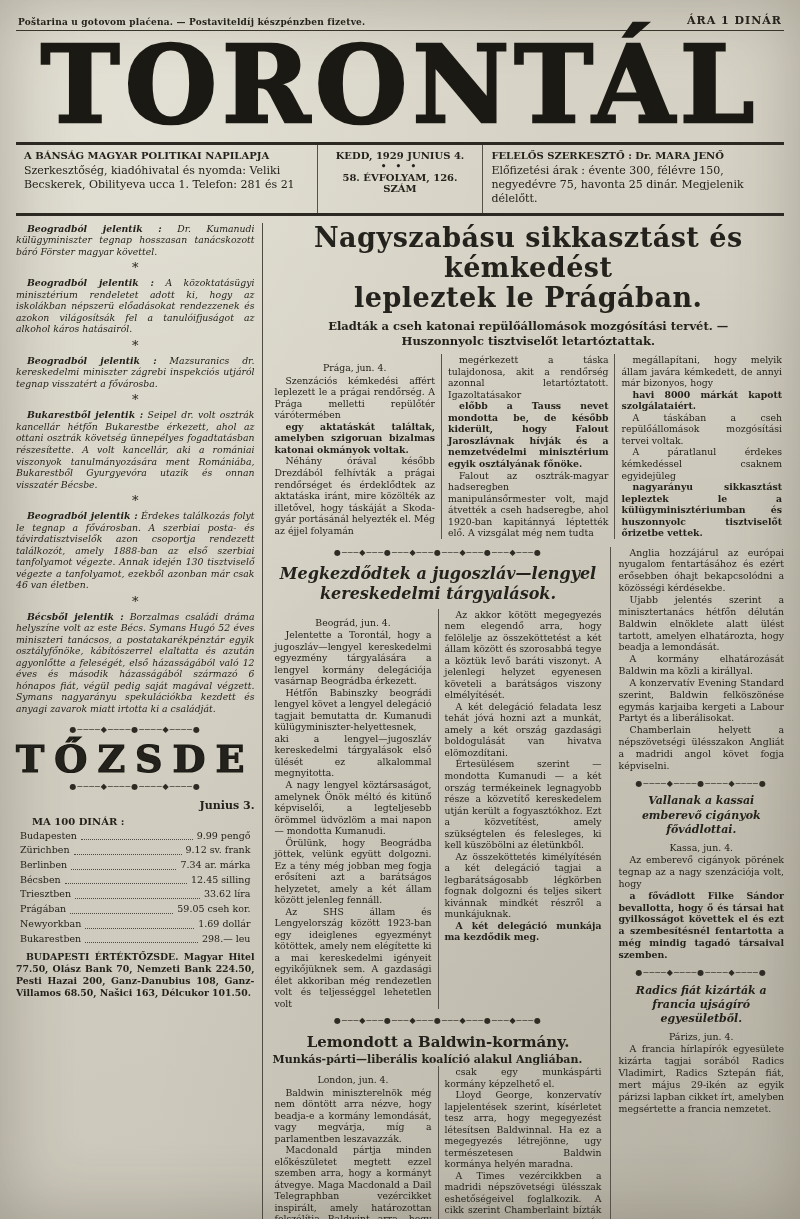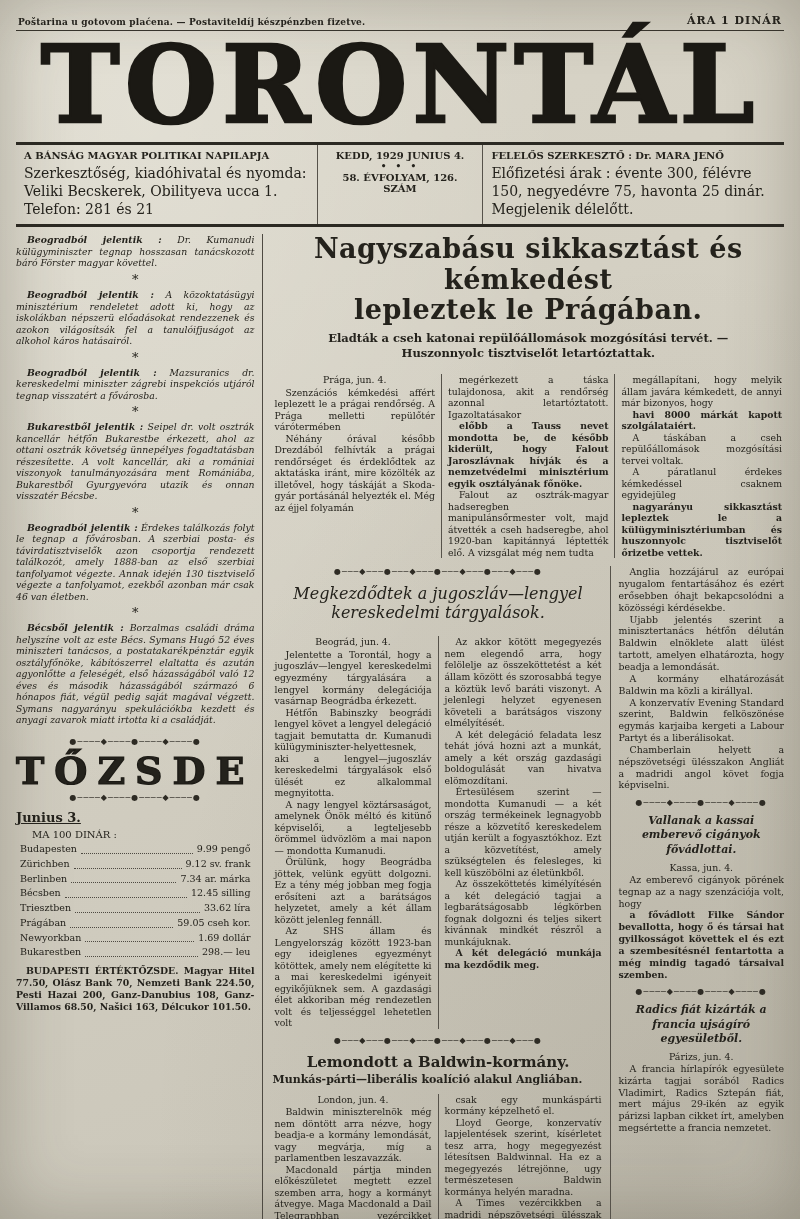--- a/index.html
+++ b/index.html
@@ -29,63 +29,63 @@
     letter-spacing:5px; color:#1b1914; -webkit-text-stroke:2.5px #1b1914;
     padding-top:2px;
   }
   
   .header-row{ display:flex; border-top:3px solid #2b2922; border-bottom:3px solid #2b2922; margin-top:5px; }
   .h-col{ padding:5px 8px 6px; }
   .h-left{ flex:2.2; }
   .h-center{ flex:1.15; text-align:center; border-left:1px solid #56524a; border-right:1px solid #56524a; }
   .h-right{ flex:2.2; }
   .h-strong{ font-weight:bold; font-size:10px; }
-  .h-small{ font-size:14px; line-height:1.3; margin-top:3px; }
+  .h-small{ font-size:11px; line-height:1.3; margin-top:3px; }
   .h-dots{ font-size:9px; letter-spacing:3px; line-height:1.2; font-weight:bold; }
   
   .content{ display:flex; margin-top:7px; }
   .left-col{ flex:0 0 196px; border-right:1px solid #4e4a42; padding-right:8px; }
   .right-region{ flex:1; padding-left:9px; }
   
   .brief{ font-size:9.3px; line-height:1.24; text-align:justify; text-indent:11px;font-style:italic; }
   .brief .lead{ font-weight:bold; }
   .star{ text-align:center; font-size:13px; line-height:1; margin:4px 0 3px; }
   .star::before{ content:"*"; }
   
   .orn{ text-align:center; white-space:nowrap; overflow:hidden;
     font-family:"DejaVu Sans","Liberation Sans",sans-serif;
     font-size:8px; letter-spacing:1px; color:#2e2b24; line-height:1.6; }
   .orn::before{ content:"●────◆────●────◆────●"; }
   .orn.wide::before{ content:"●───◆───●───◆───●───◆───●───◆───●"; }
   
   .tozsde{ margin-top:10px; }
   .tozsde-title{ text-align:center; font-weight:bold; font-size:38px; letter-spacing:10px;
     line-height:1.15; -webkit-text-stroke:1.2px #1b1914; }
-  .tozsde-date{ text-align:left; font-weight:bold; font-size:13px; margin-top:5px;text-decoration:underline; }
-  .tozsde-heading{ font-weight:normal; font-size:10px; margin:4px 0 2px; padding-left:16px; }
+  .tozsde-date{ text-align:right; font-weight:bold; font-size:11px; margin-top:5px; }
+  .tozsde-heading{ font-weight:bold; font-size:10px; margin:4px 0 2px; padding-left:16px; }
   .rate{ display:flex; font-size:9.5px; line-height:1.55; padding:0 4px; }
   .rate-place{ white-space:nowrap; }
   .rate-dots{ flex:1; border-bottom:1px dotted #4e4a42; margin:0 4px 3px; }
   .rate-value{ white-space:nowrap; }
   .stocks{ font-size:9.3px; font-weight:bold; text-align:justify; line-height:1.28; margin-top:5px; text-indent:10px; }
   
   .headline{ text-align:center; font-weight:bold; font-size:27px; line-height:1.12; letter-spacing:.5px; }
   .subhead{ text-align:center; font-weight:bold; font-size:11.5px; line-height:1.3; margin:6px auto 5px; max-width:470px; }
   .cols{ display:flex; }
   .col{ flex:1; padding:0 6px; font-size:9.3px; line-height:1.24; text-align:justify; }
   .col:first-child{ padding-left:2px;margin-top:8px; }
   .col:last-child{ padding-right:2px; }
-  .col + .col{ border-left:1px solid #56524a;margin-top:8px; }
+  .col + .col{ border-left:1px solid #56524a; }
   .col p{ text-indent:11px; margin:0; }
   .col p.dateline{ text-align:center; text-indent:0; margin-bottom:1px; }
   .col p.b{ font-weight:bold; }
   .lower{ display:flex; margin-top:8px; }
   .lower-left{ flex:2; border-right:1px solid #56524a; padding-right:6px; min-width:0; }
   .lower-right{ flex:1; padding-left:8px; min-width:0; }
-  .trade-title{ text-align:center; font-weight:normal; font-style:italic; font-size:16px; line-height:1.2; margin:5px 0 6px; }
+  .trade-title{ text-align:center; font-weight:bold; font-style:italic; font-size:16px; line-height:1.2; margin:5px 0 6px; }
   .baldwin-title{ text-align:center; font-weight:bold; font-size:15px; margin:5px 0 2px; }
   .baldwin-sub{ text-align:left; font-weight:bold; font-size:11px; margin-bottom:0; }
   .side-title{ text-align:center; font-weight:bold; font-style:italic; font-size:11px; line-height:1.3; margin:4px 8px 5px; }
   .side-text{ font-size:9.4px; line-height:1.26; text-align:justify; }
   .side-text p{ text-indent:11px; margin:0; }
   .side-text p.dateline{ text-align:center; text-indent:0; }
   .side-text p.b{ font-weight:bold; }
   .mt{ margin-top:6px; }
 </style>
 </head>
@@ -212,20 +212,21 @@
       <article class="main-article">
         <h1 class="headline">
           <div>Nagyszabásu sikkasztást és kémkedést</div>
           <div>lepleztek le Prágában.</div>
         </h1>
         <div class="subhead">Eladták a cseh katonai repülőállomások mozgósítási tervét. — Huszonnyolc tisztviselőt letartóztattak.</div>
         <div class="cols">
           <div class="col">
               <p class="dateline">Prága, jun. 4.</p>
               <p>Szenzációs kémkedési affért leplezett le a prágai rendőrség. A Prága melletti repülőtér várótermében</p>
+              <p class="b">egy aktatáskát találtak, amelyben szigoruan bizalmas katonai okmányok voltak.</p>
               <p>Néhány órával később Drezdából felhívták a prágai rendőrséget és érdeklődtek az aktatáska iránt, mire közölték az illetővel, hogy táskáját a Skoda-gyár portásánál helyezték el. Még az éjjel folyamán</p>
             </div>
           <div class="col">
               <p>megérkezett a táska tulajdonosa, akit a rendőrség azonnal letartóztatott. Igazoltatásakor</p>
               <p class="b">előbb a Tauss nevet mondotta be, de később kiderült, hogy Falout Jaroszlávnak hívják és a nemzetvédelmi minisztérium egyik osztályának főnöke.</p>
               <p>Falout az osztrák-magyar hadseregben manipulánsőrmester volt, majd átvették a cseh hadseregbe, ahol 1920-ban kapitánnyá léptették elő. A vizsgálat még nem tudta</p>
             </div>
           <div class="col">
               <p>megállapítani, hogy melyik állam javára kémkedett, de annyi már bizonyos, hogy</p>
               <p class="b">havi 8000 márkát kapott szolgálataiért.</p>

